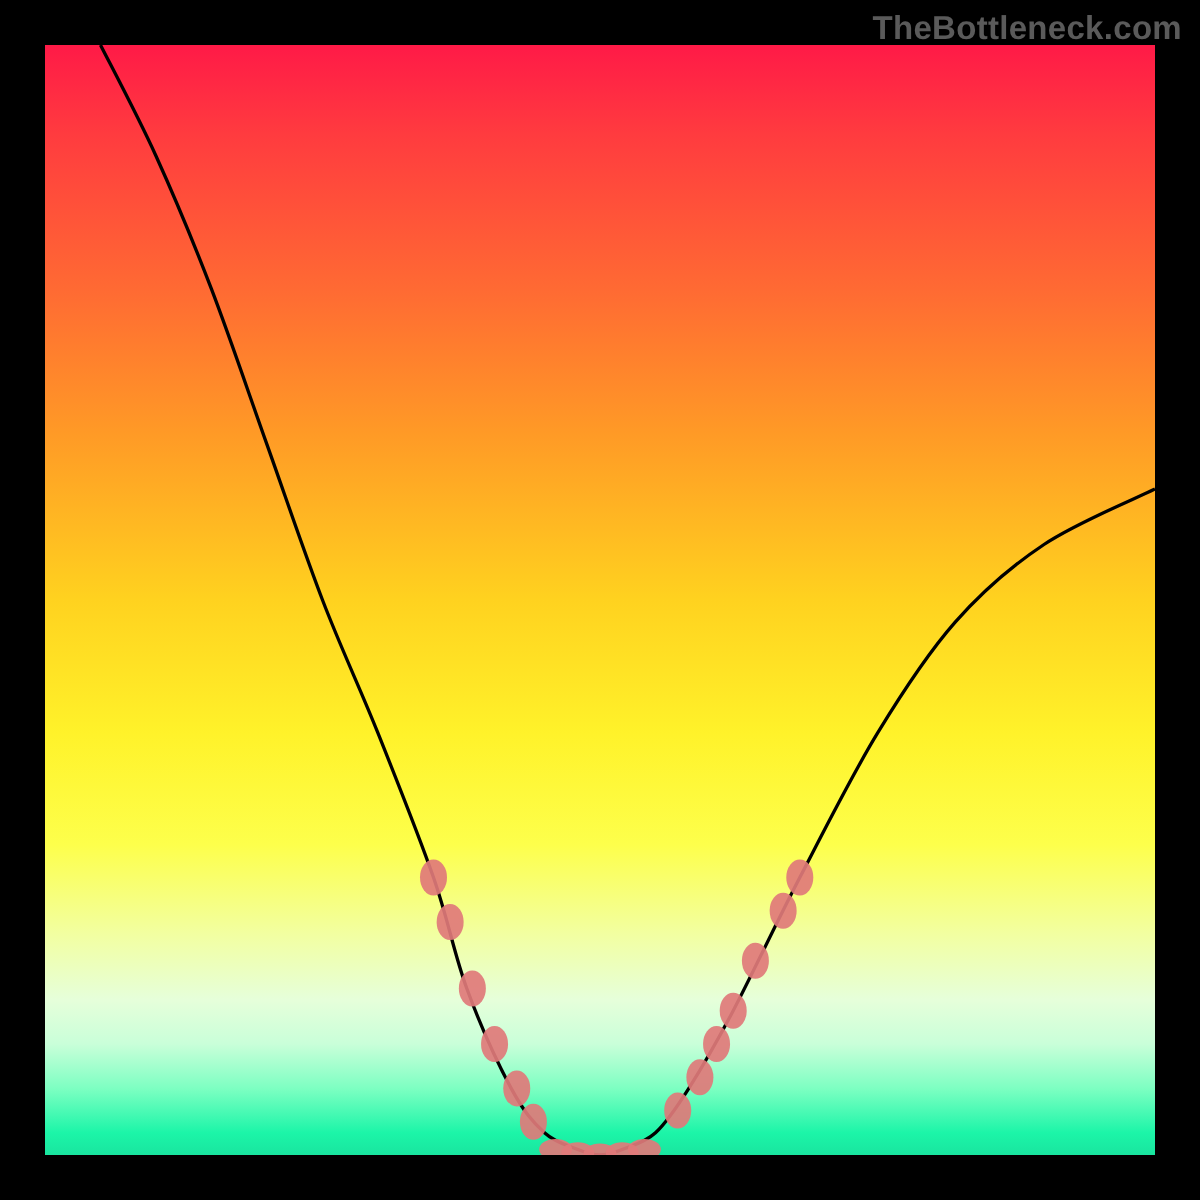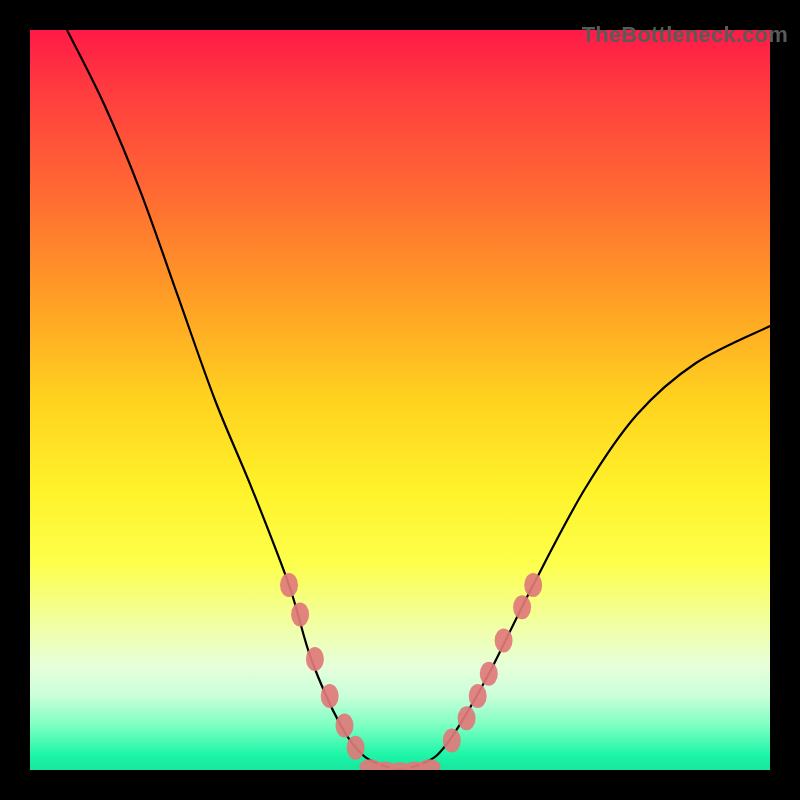--- a/index.html
+++ b/index.html
@@ -5,21 +5,21 @@
   * { margin: 0; padding: 0; box-sizing: border-box; }
   html, body { width: 800px; height: 800px; overflow: hidden; background: #000; }
   .outer {
     width: 800px;
     height: 800px;
     background: #000;
     position: relative;
   }
   .watermark {
     position: absolute;
-    top: 22px;
+    top: 6px;
     right: 12px;
     font-family: Arial, Helvetica, sans-serif;
     font-size: 22px;
     font-weight: 600;
     color: #5a5a5a;
     letter-spacing: 0.2px;
     z-index: 10;
   }
   .plot {
     position: absolute;

